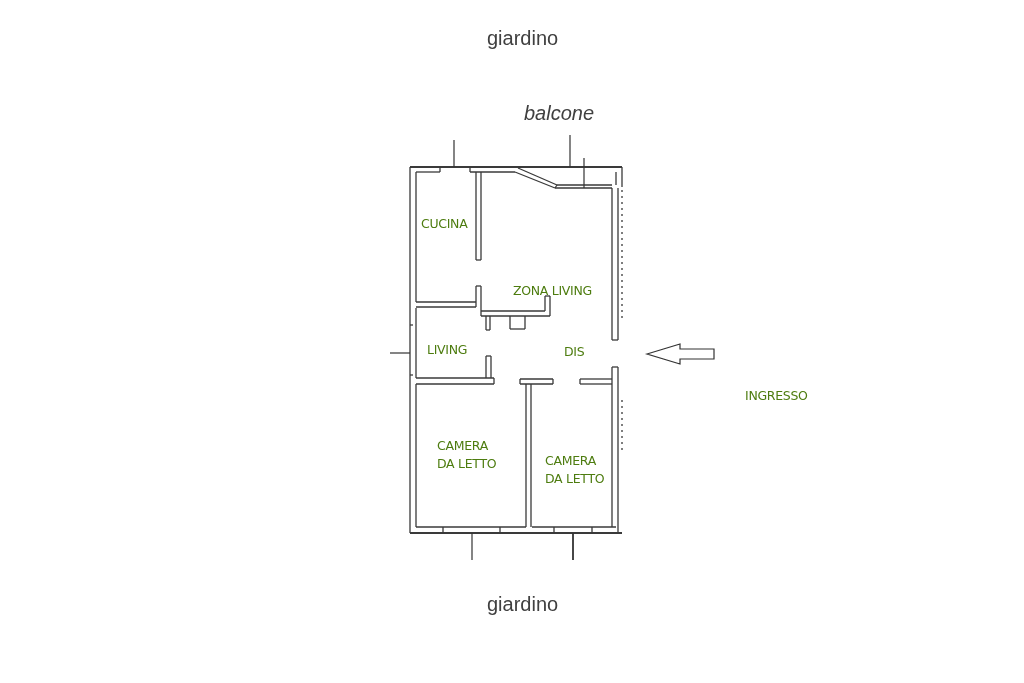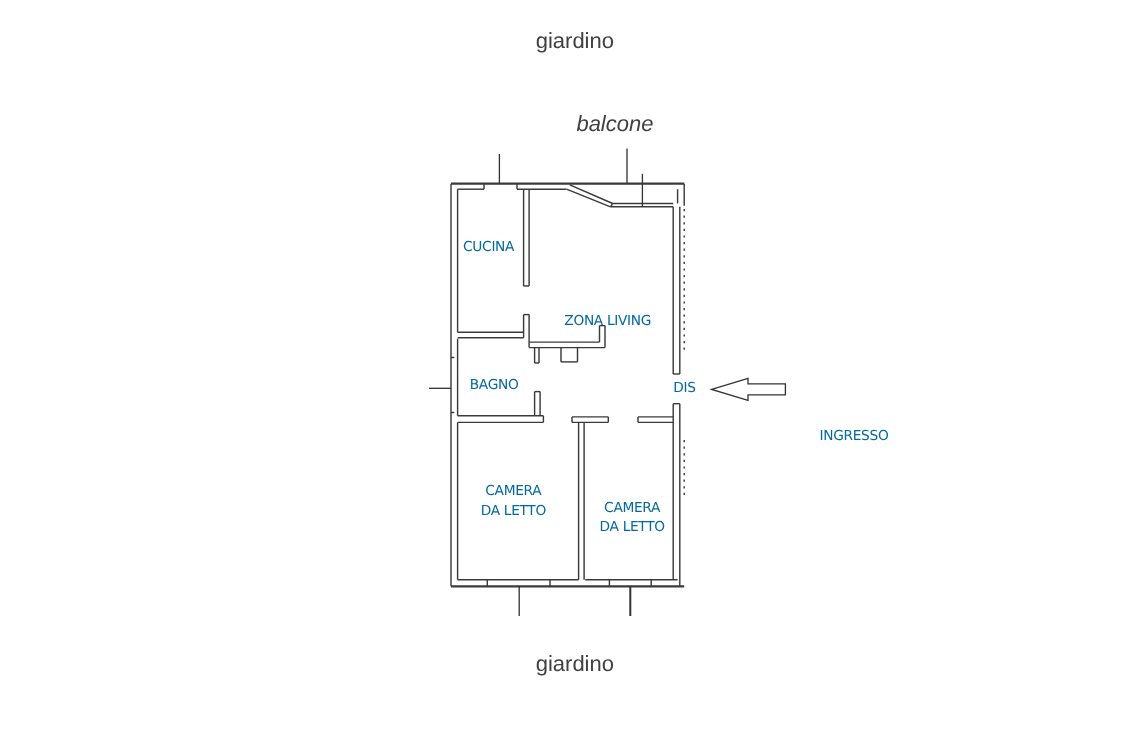--- a/index.html
+++ b/index.html
@@ -1,19 +1,19 @@
 <!DOCTYPE html>
 <html><head>
 <meta charset="utf-8">
 <style>
   html, body { margin:0; padding:0; background:#ffffff; }
   body { width:1024px; height:683px; position:relative; overflow:hidden; font-family:"Liberation Sans", sans-serif; }
   .lbl { position:absolute; color:#404040; white-space:nowrap; }
   .big { font-size:20px; }
-  .room { font-size:12.5px; font-family:"DejaVu Sans", sans-serif; letter-spacing:-0.3px; color:#0369a1; line-height:18px;text-align:center; }
+  .room { font-size:12.5px; font-family:"DejaVu Sans", sans-serif; letter-spacing:-0.3px; color:#4d7c0f; line-height:18px; }
   svg { position:absolute; left:0; top:0; }
 </style>
 </head>
 <body>
 
 <svg width="1024" height="683" viewBox="0 0 1024 683">
   <g fill="none" stroke="#3a3a3a" stroke-width="1.3">
 
     <line x1="410" y1="167" x2="622" y2="167" stroke-width="2"></line>
     <line x1="410" y1="167" x2="410" y2="533"></line>
@@ -108,22 +108,22 @@
   <polygon points="647,354 680,344 680,349 714,349 714,359 680,359 680,364" fill="#fff" stroke="#333" stroke-width="1.2"></polygon>
 </svg>
 
 <div class="lbl big" style="left:487px;top:27px;">giardino</div>
 <div class="lbl big" style="left:524px;top:102px;font-style:italic;">balcone</div>
 <div class="lbl big" style="left:487px;top:593px;">giardino</div>
 <div class="lbl room" style="left:745px;top:347px;margin-top:40px;">INGRESSO</div>
 
 <div class="lbl room" style="left:421px;top:215px;">CUCINA</div>
 <div class="lbl room" style="left:513px;top:236px;margin-top:46px;">ZONA LIVING</div>
-<div class="lbl room" style="left:427px;top:341px;">BAGNO</div>
-<div class="lbl room" style="left:564px;top:343px;margin-left:48px;">DIS</div>
+<div class="lbl room" style="left:427px;top:341px;">LIVING</div>
+<div class="lbl room" style="left:564px;top:343px;">DIS</div>
 
 <div class="lbl room" style="left:437px;top:437px;">
   <div>CAMERA</div>
   <div>DA LETTO</div>
 </div>
 <div class="lbl room" style="left:545px;top:452px;">
   <div>CAMERA</div>
   <div>DA LETTO</div>
 </div>
 

